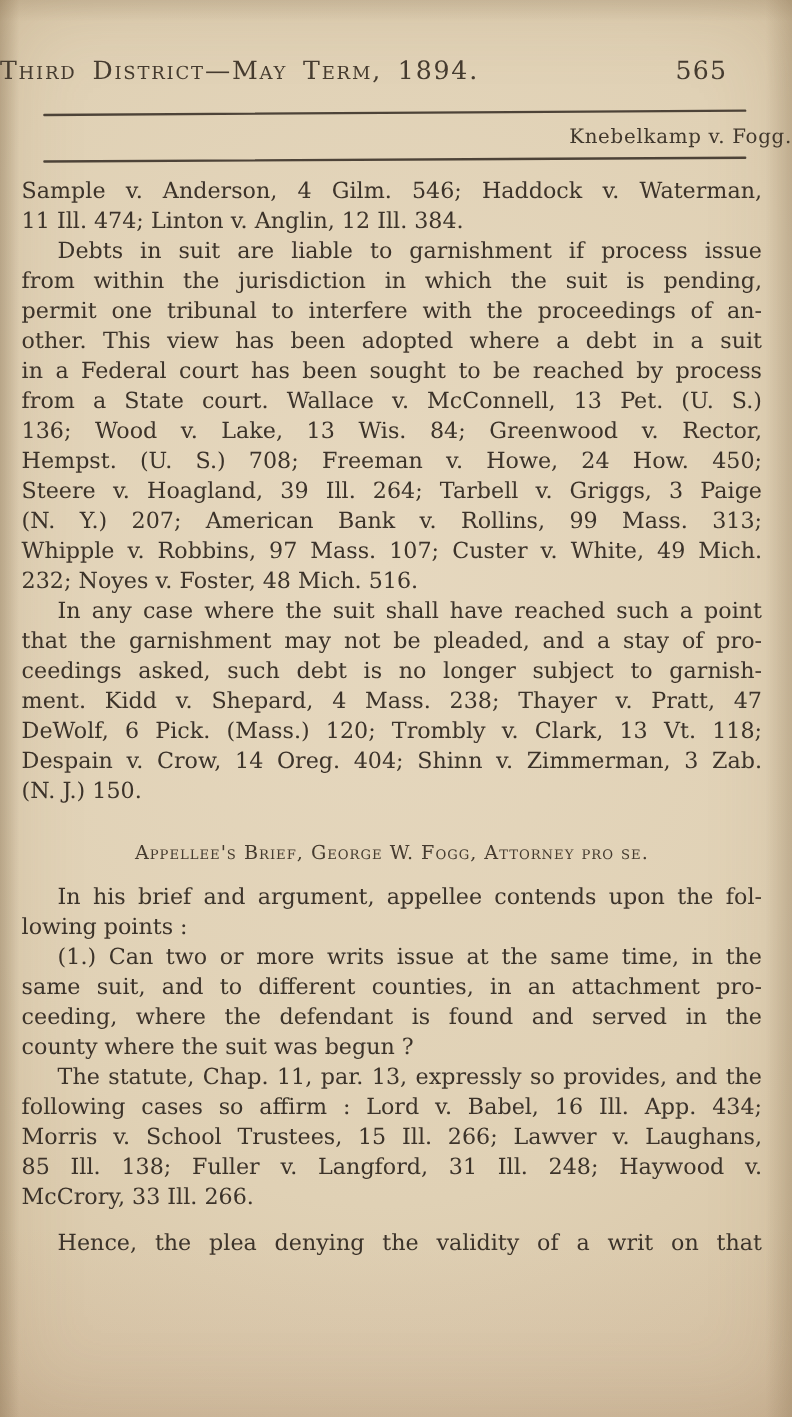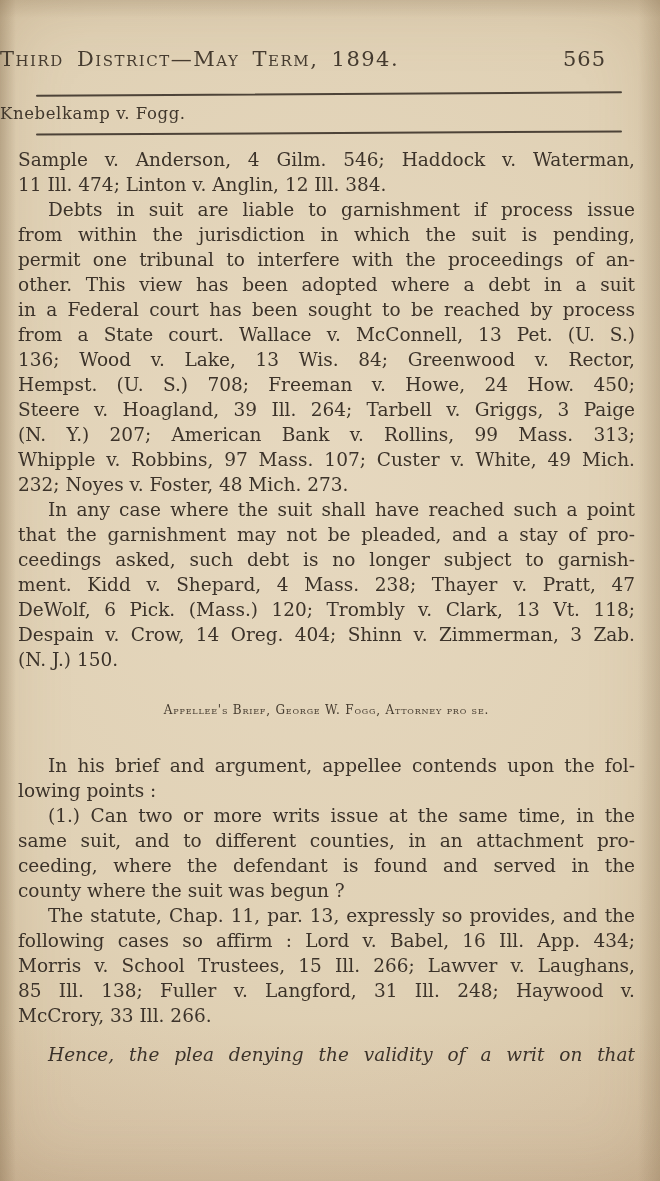--- a/index.html
+++ b/index.html
@@ -46,51 +46,51 @@
     height: 2px;
     background: #4d4338;
     margin-left: 36px;
     margin-right: 38px;
     border-radius: 2px;
   }
   .rule-top { margin-top: 21px; transform: rotate(-0.35deg); }
   .rule-bottom { margin-top: 8px; transform: rotate(-0.3deg); }
   .running-head {
     margin-top: 9px;
-    text-align: left;
+    text-align: right;
     font-size: 16.5px;
     line-height: 20px;
     letter-spacing: 0.6px;
     color: #40372c;
   }
   main {
     margin: 13px 25px 0 18px;
   }
   .para { margin: 0; }
   .line {
     text-align: justify;
     text-align-last: justify;
     text-justify: inter-word;
   }
   .line.last { text-align-last: left; }
   .para.indent .line:first-child { text-indent: 30px; }
   .para.heading {
     margin-top: 26px;
-    margin-bottom: 30px;
+    margin-bottom: 12px;
     font-variant: small-caps;
-    font-size: 12px;
+    font-size: 16px;
     letter-spacing: 0.8px;
     color: #453b2f;
   }
   .para.heading .line,
   .para.heading .line.last {
     text-align: center;
     text-align-last: center;
   }
-  .para.gap-before { margin-top: 14px; font-style: italic; }
+  .para.gap-before { margin-top: 14px; }
 </style>
 </head>
 <body>
 
 <div class="page">
   <header>
     <div class="header-line">
       <span>Third District—May Term, 1894.</span>
       <span class="pagenum">565</span>
     </div>
@@ -108,21 +108,21 @@
         <div class="line">from within the jurisdiction in which the suit is pending,</div>
         <div class="line">permit one tribunal to interfere with the proceedings of an-</div>
         <div class="line">other.  This view has been adopted where a debt in a suit</div>
         <div class="line">in a Federal court has been sought to be reached by process</div>
         <div class="line">from a State court.  Wallace v. McConnell, 13 Pet. (U. S.)</div>
         <div class="line">136; Wood v. Lake, 13 Wis. 84; Greenwood v. Rector,</div>
         <div class="line">Hempst. (U. S.) 708; Freeman v. Howe, 24 How. 450;</div>
         <div class="line">Steere v. Hoagland, 39 Ill. 264; Tarbell v. Griggs, 3 Paige</div>
         <div class="line">(N. Y.) 207; American Bank v. Rollins, 99 Mass. 313;</div>
         <div class="line">Whipple v. Robbins, 97 Mass. 107; Custer v. White, 49 Mich.</div>
-        <div class="line last">232; Noyes v. Foster, 48 Mich. 273.</div>
+        <div class="line last">232; Noyes v. Foster, 48 Mich. 516.</div>
       </div>
       <div class="para body indent">
         <div class="line">In any case where the suit shall have reached such a point</div>
         <div class="line">that the garnishment may not be pleaded, and a stay of pro-</div>
         <div class="line">ceedings asked, such debt is no longer subject to garnish-</div>
         <div class="line">ment.  Kidd v. Shepard, 4 Mass. 238; Thayer v. Pratt, 47</div>
         <div class="line">DeWolf, 6 Pick. (Mass.) 120; Trombly v. Clark, 13 Vt. 118;</div>
         <div class="line">Despain v. Crow, 14 Oreg. 404; Shinn v. Zimmerman, 3 Zab.</div>
         <div class="line last">(N. J.) 150.</div>
       </div>

